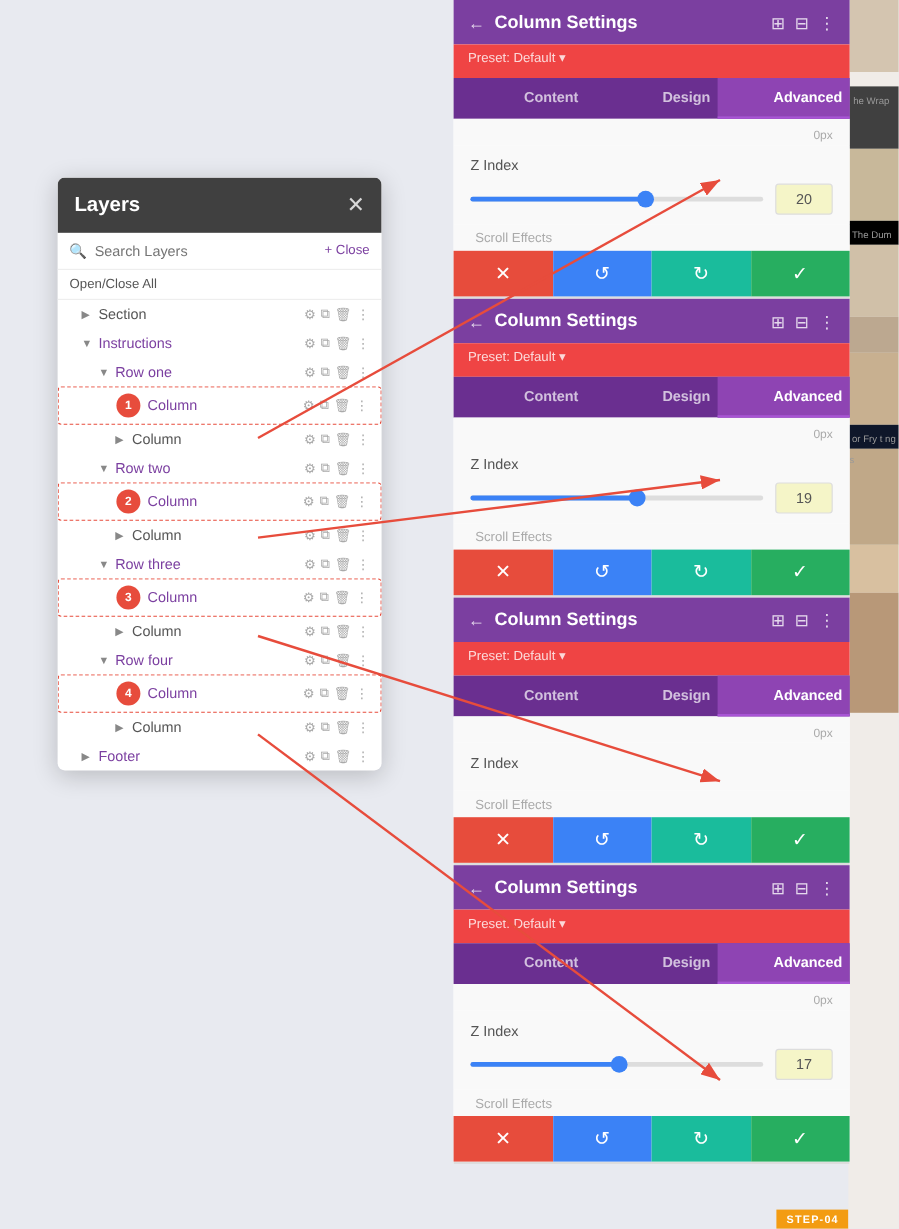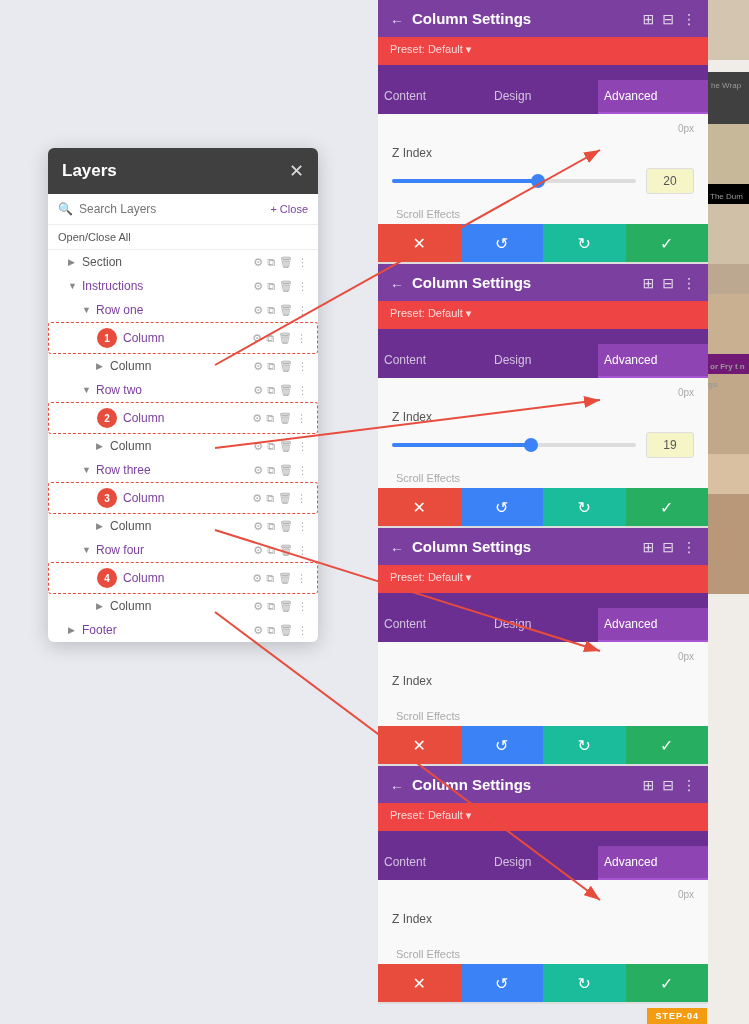--- a/index.html
+++ b/index.html
@@ -174,26 +174,25 @@
       font-size: 11px;
     }
 
     .panel-tabs {
       display: flex;
       background: #6a2f90;
     }
     .panel-tab {
       flex: 1;
       padding: 9px 6px;
-      text-align: left;
+      text-align: right;
       font-size: 12px;
       color: rgba(255,255,255,0.7);
       cursor: pointer;
-      font-weight: 400;
-      margin-top: 15px;
+      font-weight: 700;
     }
     .panel-tab.active {
       background: #8e44b3;
       color: #fff;
       border-bottom: 2px solid #a855d4;
     }
     .z-index-section {
       padding: 10px 14px 8px;
       background: #f9f9f9;
     }
@@ -628,20 +627,27 @@
     <div class="panel-tabs">
       <div class="panel-tab">Content</div>
       <div class="panel-tab">Design</div>
       <div class="panel-tab active">Advanced</div>
     </div>
     <div style="padding:4px 14px 0;background:#f9f9f9;text-align:right;">
       <span style="font-size:10px;color:#aaa;">0px</span>
     </div>
     <div class="z-index-section">
       <div class="z-index-label">Z Index</div>
+      <div class="z-index-row">
+        <div class="z-slider">
+          <div class="z-slider-fill" style="width:51%;"></div>
+          <div class="z-slider-thumb" style="left:51%;"></div>
+        </div>
+        <div class="z-value-box">17</div>
+      </div>
     </div>
     <div class="scroll-effects-label">Scroll Effects</div>
     <div class="panel-actions">
       <div class="action-btn red">✕</div>
       <div class="action-btn blue">↺</div>
       <div class="action-btn cyan">↻</div>
       <div class="action-btn green">✓</div>
     </div>
   </div>
 
@@ -652,21 +658,21 @@
   <div style="height:52px;background:#404040;padding:2px;margin-top:12px;">
     <span class="right-preview-text">he Wrap</span>
   </div>
   <div style="height:60px;background:#c8b89a;"></div>
   <div style="height:20px;background:#000000;padding:1px;">
     <span class="right-preview-text">The Dum</span>
   </div>
   <div style="height:60px;background:#d0c0a8;"></div>
   <div style="height:30px;background:#bca890;"></div>
   <div style="height:60px;background:#c8b090;"></div>
-  <div style="height:20px;background:#701a75;padding:1px;font-weight:bold;">
+  <div style="height:20px;background:#0f172a;padding:1px;">
     <span class="right-preview-text">or Fry t ngs</span>
   </div>
   <div style="height:80px;background:#c0a888;"></div>
   <div style="height:40px;background:#d8c0a0;"></div>
   <div style="height:100px;background:#b89878;"></div>
 </div>
 
 <svg class="arrow-overlay" viewBox="0 0 749 1024">
   <defs>
     <marker id="arrowhead" markerWidth="8" markerHeight="6" refX="8" refY="3" orient="auto">

